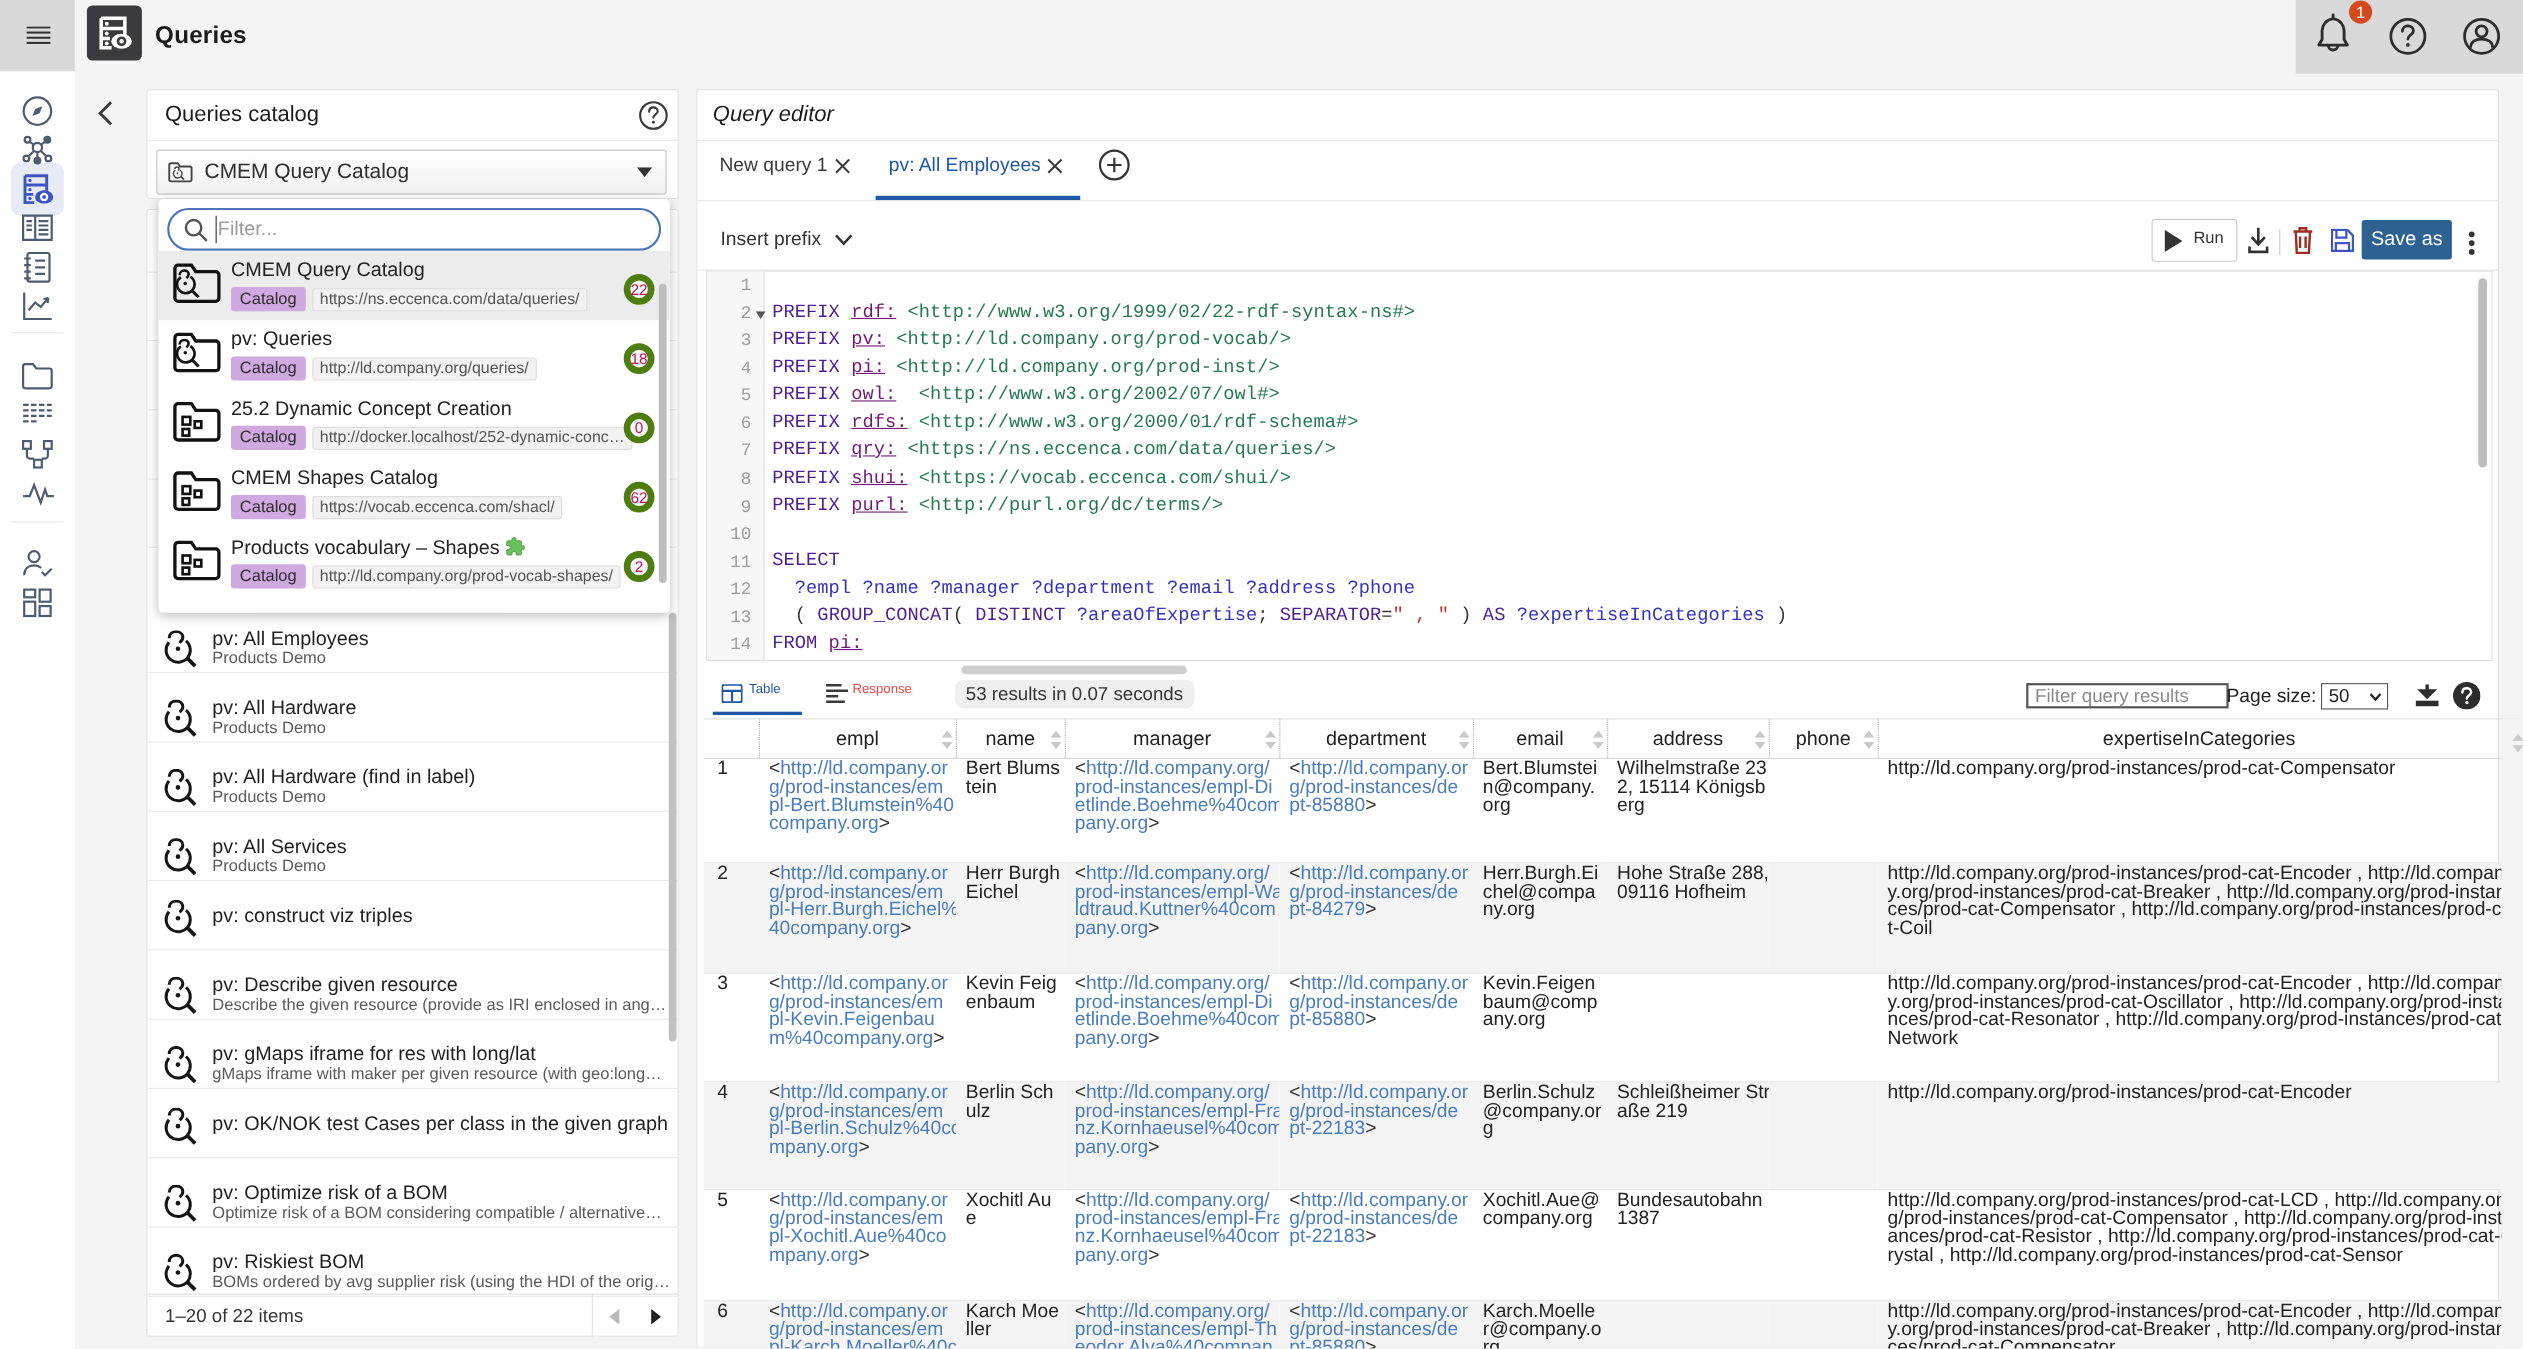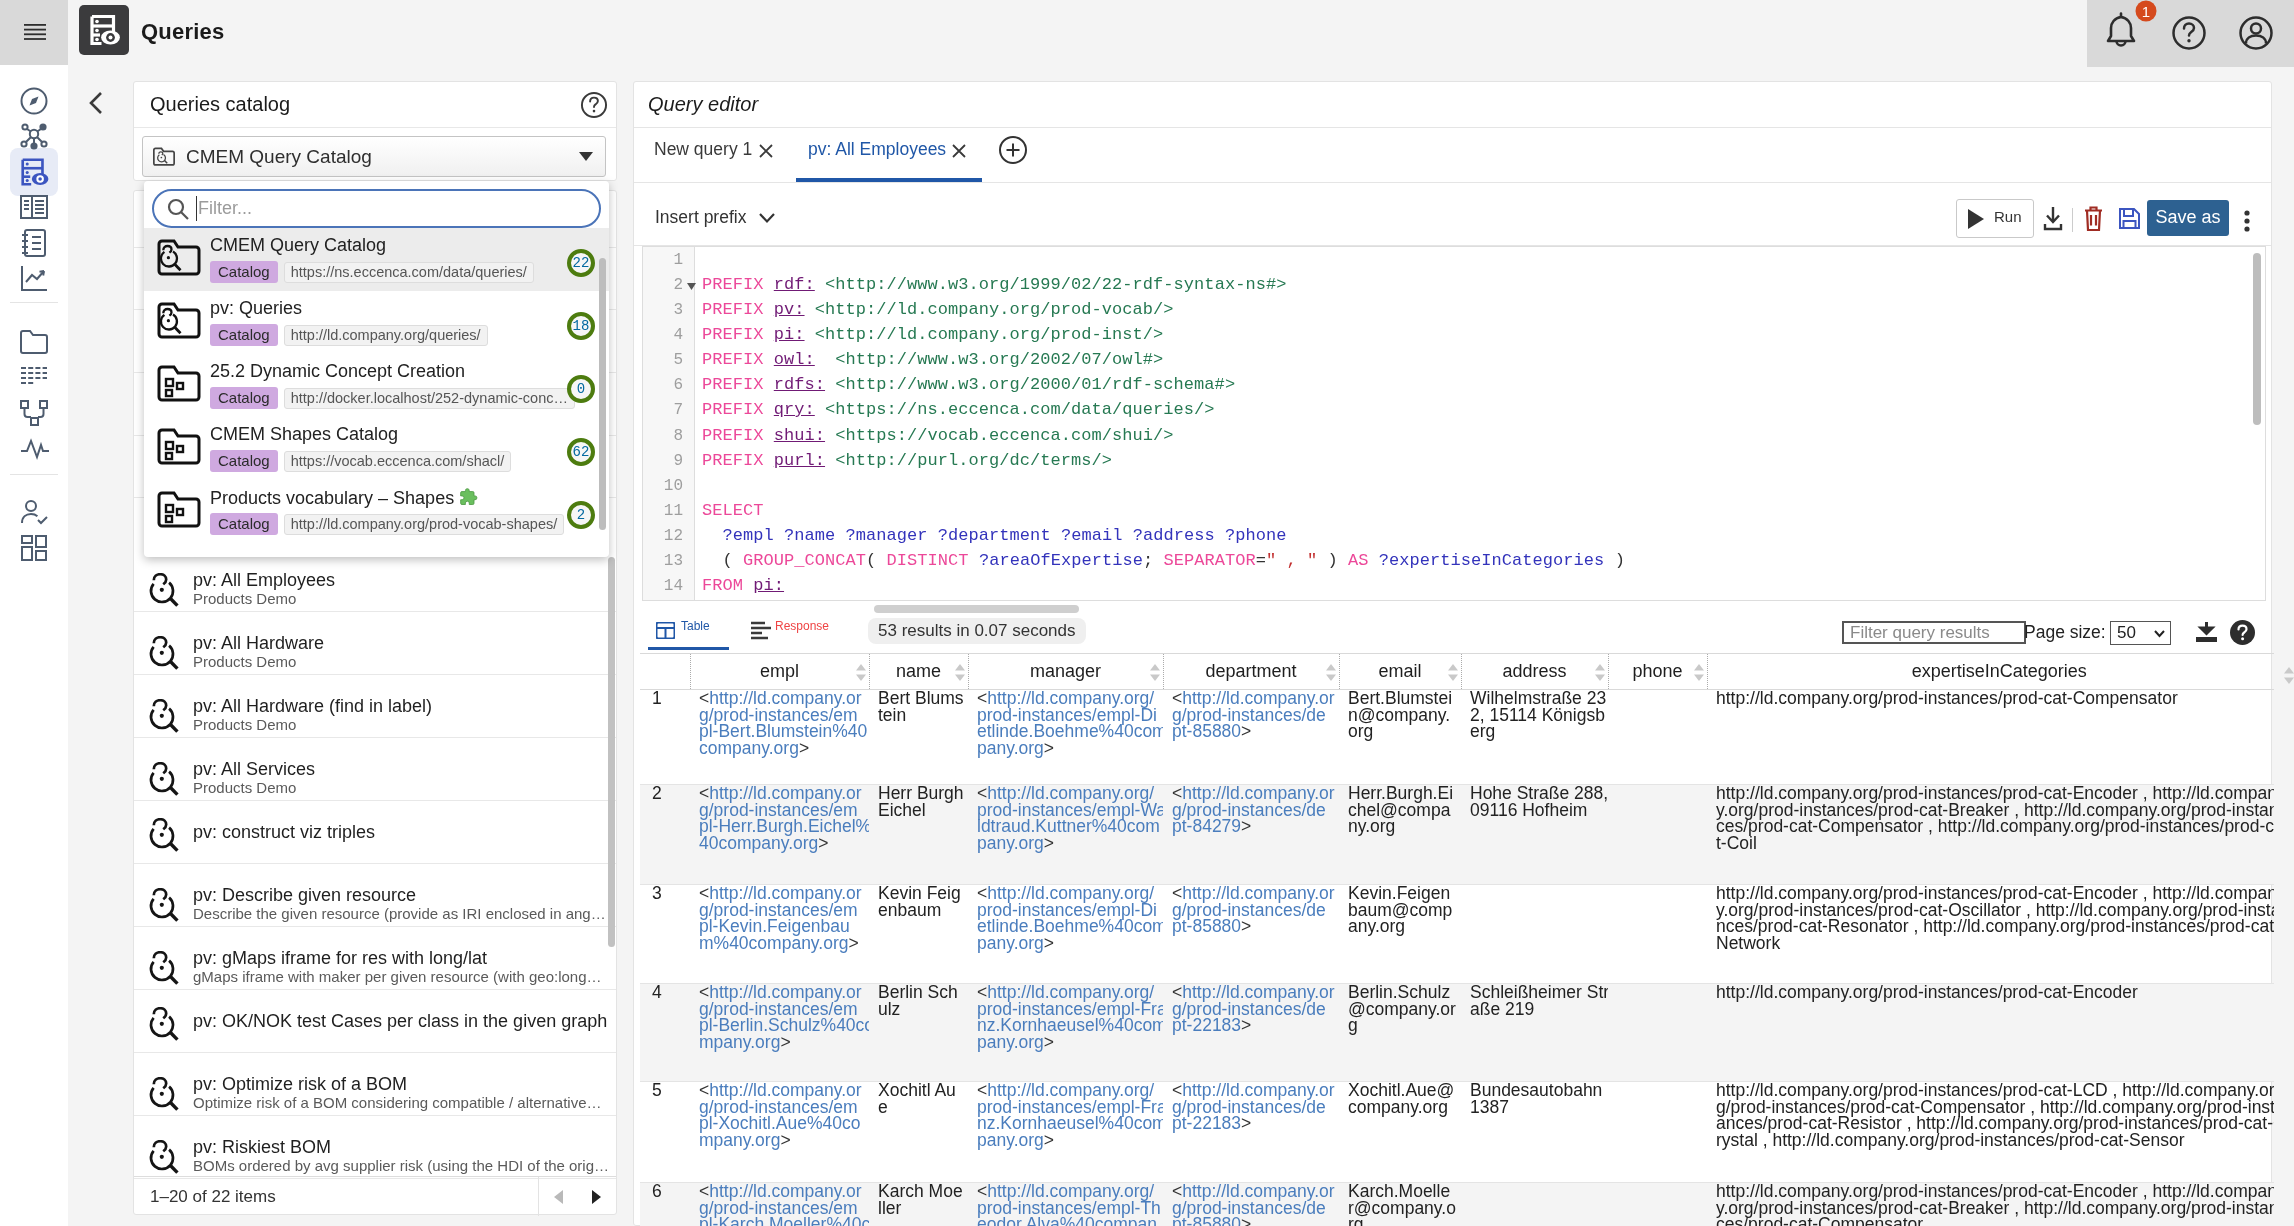--- a/index.html
+++ b/index.html
@@ -36,43 +36,43 @@
   
   #popover { left:144px; top:181px; width:465px; height:376px; background:#fff; border-radius:4px;
              box-shadow:0 3px 10px rgba(0,0,0,0.25); }
   #filter { position:absolute; left:8px; top:8px; width:449px; height:39px; border:2px solid #4b74b8; border-radius:20px; background:#fff; }
   .pitem { position:absolute; left:0px; width:465px; height:63px; }
   .pitem.sel { background:#ececec; }
   .ptitle { position:absolute; left:66px; top:7px; font-size:18px; color:#222; white-space:nowrap; }
   .prow { position:absolute; left:66px; top:33px; display:flex; align-items:center; }
   .chip-cat { background:#cfa9e0; color:#2b2b2b; font-size:15px; padding:2px 8px 3px; border-radius:3px; margin-right:6px; }
   .chip-url { background:#f2f2f2; border:1px solid #ddd; color:#555; font-size:14.5px; padding:1px 6px 2px; border-radius:3px; white-space:nowrap; }
-  .pcount { position:absolute; right:14px; top:21px; width:28px; height:28px; border:4px solid #4d7c0f; border-radius:50%;
-            font-size:14px; color:#0369a1; display:flex; align-items:center; justify-content:center; background:#f6f6f6;font-family:Liberation Mono, monospace; }
+  .pcount { position:absolute; right:14px; top:21px; width:28px; height:28px; border:6px solid #4d7c0f; border-radius:50%;
+            font-size:14px; color:#be185d; display:flex; align-items:center; justify-content:center; background:#f6f6f6; }
   .picon { position:absolute; left:11px; top:8px; }
 
   
   #edpanel { left:633px; top:81px; width:1639px; height:1145px; border-radius:3px; }
   #edhead { position:absolute; left:15px; top:10px;font-style:italic; }
   .hdiv { position:absolute; left:0; width:100%; border-top:1px solid #e5e5e5; }
 
   .tab { position:absolute; font-size:17.5px; color:#3a3a3a; }
   #tab2 { color:#2057a7; }
   #tabline { position:absolute; left:162px; top:96px; width:186px; height:4px; background:#2057a7; }
 
   #runbtn { position:absolute; left:1322px; top:117px; width:78px; height:39px; border:1px solid #c9c9c9; border-radius:3px; background:#fff; }
   #saveas { position:absolute; left:1513px; top:118px; width:82px; height:36px; background:#2d6191; border-radius:3px;
             color:#fff; font-size:18px; text-align:center; line-height:35px; }
 
   
   #codebox { position:absolute; left:8px; top:164px; width:1624px; height:355px; border:1px solid #ddd; background:#fff; }
   #gutter { position:absolute; left:0; top:0; width:52px; height:353px; background:#f7f7f7; border-right:1px solid #ddd; }
   .ln { position:absolute; left:0; width:40px; text-align:right; font-size:16px; color:#9e9e9e; font-family:"Liberation Mono",monospace; }
   .cl { position:absolute; left:59px; font-family:"Liberation Mono",monospace; font-size:17px; white-space:pre; letter-spacing:0.05px; }
-  .k { color:#ec4899;text-align:right; } .pfx { color:#701a75;text-decoration:underline; } .u { color:#267952; } .v { color:#3333bb; } .s { color:#c22f2f; } .p { color:#333; }
+  .k { color:#4c1d95;text-align:right; } .pfx { color:#701a75;text-decoration:underline; } .u { color:#267952; } .v { color:#3333bb; } .s { color:#c22f2f; } .p { color:#333; }
 
   
   .rtab { position:absolute; top:537px; font-size:12px; }
   #chip53 { position:absolute; left:234px; top:536px; height:26px; background:#efefef; border-radius:8px;
             font-size:17px; color:#333; padding:0 10px; line-height:26px; }
 
   
   #tablewrap { position:absolute; left:6px; top:571px; width:1651px; height:574px; overflow:hidden; }
   table#res { border-collapse:collapse; table-layout:fixed; font-size:17.5px; color:#222; width:1651px; }
   #res thead tr { height:36px; border-top:1px solid #d9d9d9; border-bottom:1px solid #d9d9d9; }

